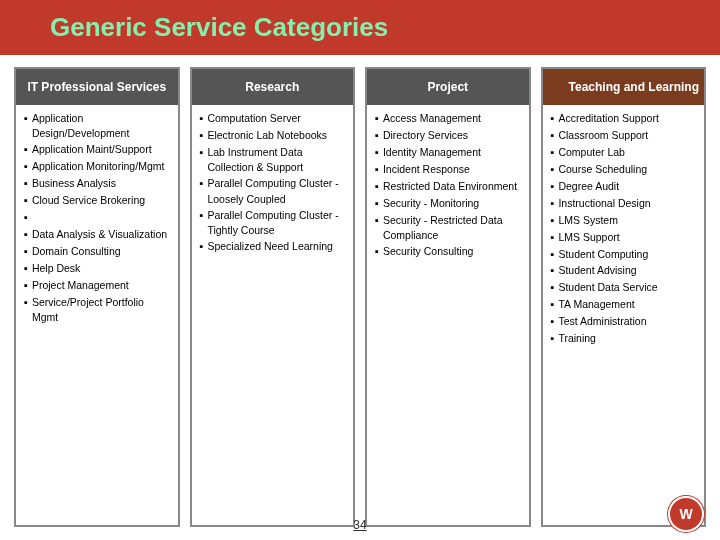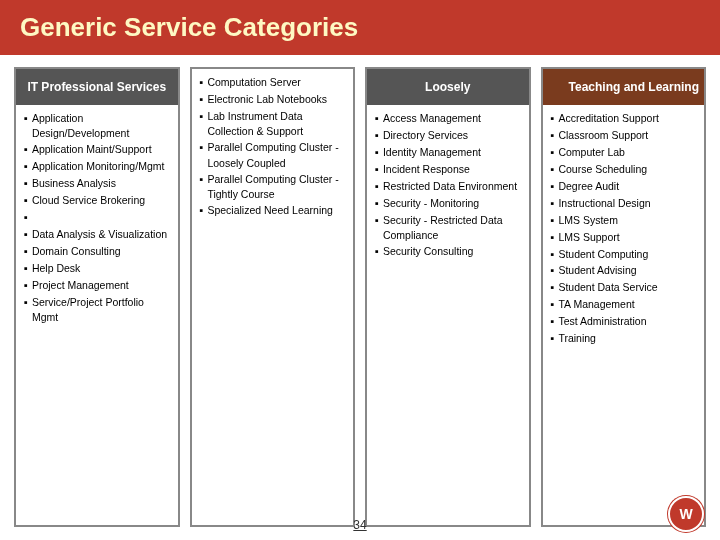--- a/index.html
+++ b/index.html
@@ -13,21 +13,22 @@
 
     .header {
       background: #c0392b;
       padding: 12px 20px;
       color: #fff;
     }
 
     .header h1 {
       font-size: 26px;
       font-weight: bold;
-      color: #fef9c3;
+      color: #86efac;
+      margin-left: 30px;
     }
 
     .content {
       display: flex;
       flex-direction: row;
       gap: 10px;
       padding: 12px 14px;
       height: calc(540px - 56px);
     }
 
@@ -185,20 +186,23 @@
           </li>
           <li>
             <span class="bullet">▪</span>
             <span>Service/Project Portfolio Mgmt</span>
           </li>
         </ul>
     </div>
   </div>
 
   <div class="category-box">
+    <div class="category-title research-title">
+      <span>Research</span>
+    </div>
     <div class="category-items">
       <ul id="research-list">
           <li>
             <span class="bullet">▪</span>
             <span>Computation Server</span>
           </li>
           <li>
             <span class="bullet">▪</span>
             <span>Electronic Lab Notebooks</span>
           </li>
@@ -217,21 +221,21 @@
           <li>
             <span class="bullet">▪</span>
             <span>Specialized Need Learning</span>
           </li>
         </ul>
     </div>
   </div>
 
   <div class="category-box">
     <div class="category-title security-title">
-      <span>Loosely</span>
+      <span>Project</span>
     </div>
     <div class="category-items">
       <ul id="security-list">
           <li>
             <span class="bullet">▪</span>
             <span>Access Management</span>
           </li>
           <li>
             <span class="bullet">▪</span>
             <span>Directory Services</span>

